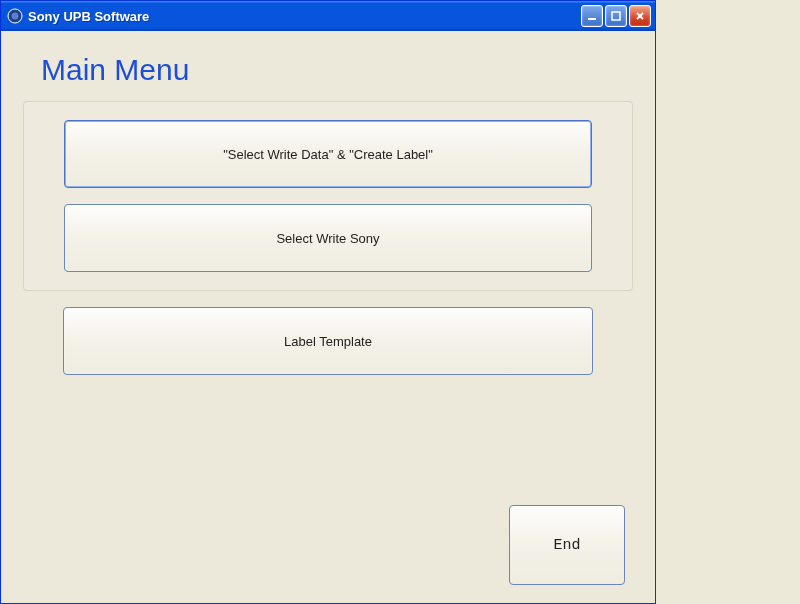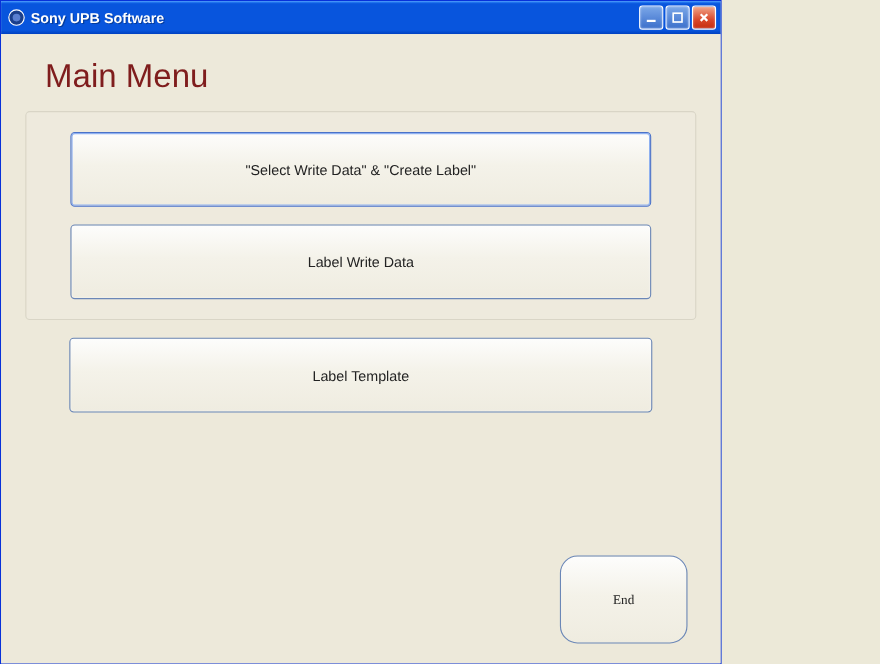--- a/index.html
+++ b/index.html
@@ -61,21 +61,21 @@
       flex: 1 1 auto;
       background: #ede9da;
       padding: 18px 22px 18px 22px;
       display: flex;
       flex-direction: column;
     }
     .page-title {
       font-family: Arial, sans-serif;
       font-size: 30px;
       font-weight: normal;
-      color: #7f1d1d;
+      color: #1d4ed8;
       margin: 4px 0 14px 18px;
     }
     .panel {
       border: 1px solid #d9d5c6;
       border-radius: 4px;
       padding: 18px 40px 18px 40px;
       display: flex;
       flex-direction: column;
       gap: 16px;
       background: #eeeadd;
@@ -108,28 +108,28 @@
       margin-top: auto;
       display: flex;
       justify-content: flex-end;
       padding-right: 8px;
     }
     .end-btn {
       width: 116px;
       height: 80px;
       background: linear-gradient(to bottom, #fdfdfc 0%, #f4f2e9 45%, #efece0 100%);
       border: 1px solid #6b87b7;
-      border-radius: 16px;
+      border-radius: 4px;
       display: flex;
       align-items: center;
       justify-content: center;
-      font-size: 12px;
+      font-size: 15px;
       color: #222;
       cursor: pointer;
-      font-family: Liberation Serif, serif;
+      font-family: Liberation Mono, monospace;
     }
   </style>
 </head>
 <body>
 
 <div class="window">
 
   <div class="titlebar">
     <span class="app-icon">
       <svg viewBox="0 0 16 16" width="16" height="16">
@@ -155,21 +155,21 @@
           </svg>
       </div>
     </div>
   </div>
 
   <div class="content">
     <h1 class="page-title">Main Menu</h1>
 
     <div class="panel">
       <button class="big-btn highlight">"Select Write Data" &amp; "Create Label"</button>
-      <button class="big-btn">Label Write Data</button>
+      <button class="big-btn">Select Write Sony</button>
     </div>
 
     <div class="below">
       <button class="big-btn">Label Template</button>
     </div>
 
     <div class="bottom-row">
       <button class="end-btn">End</button>
     </div>
   </div>

